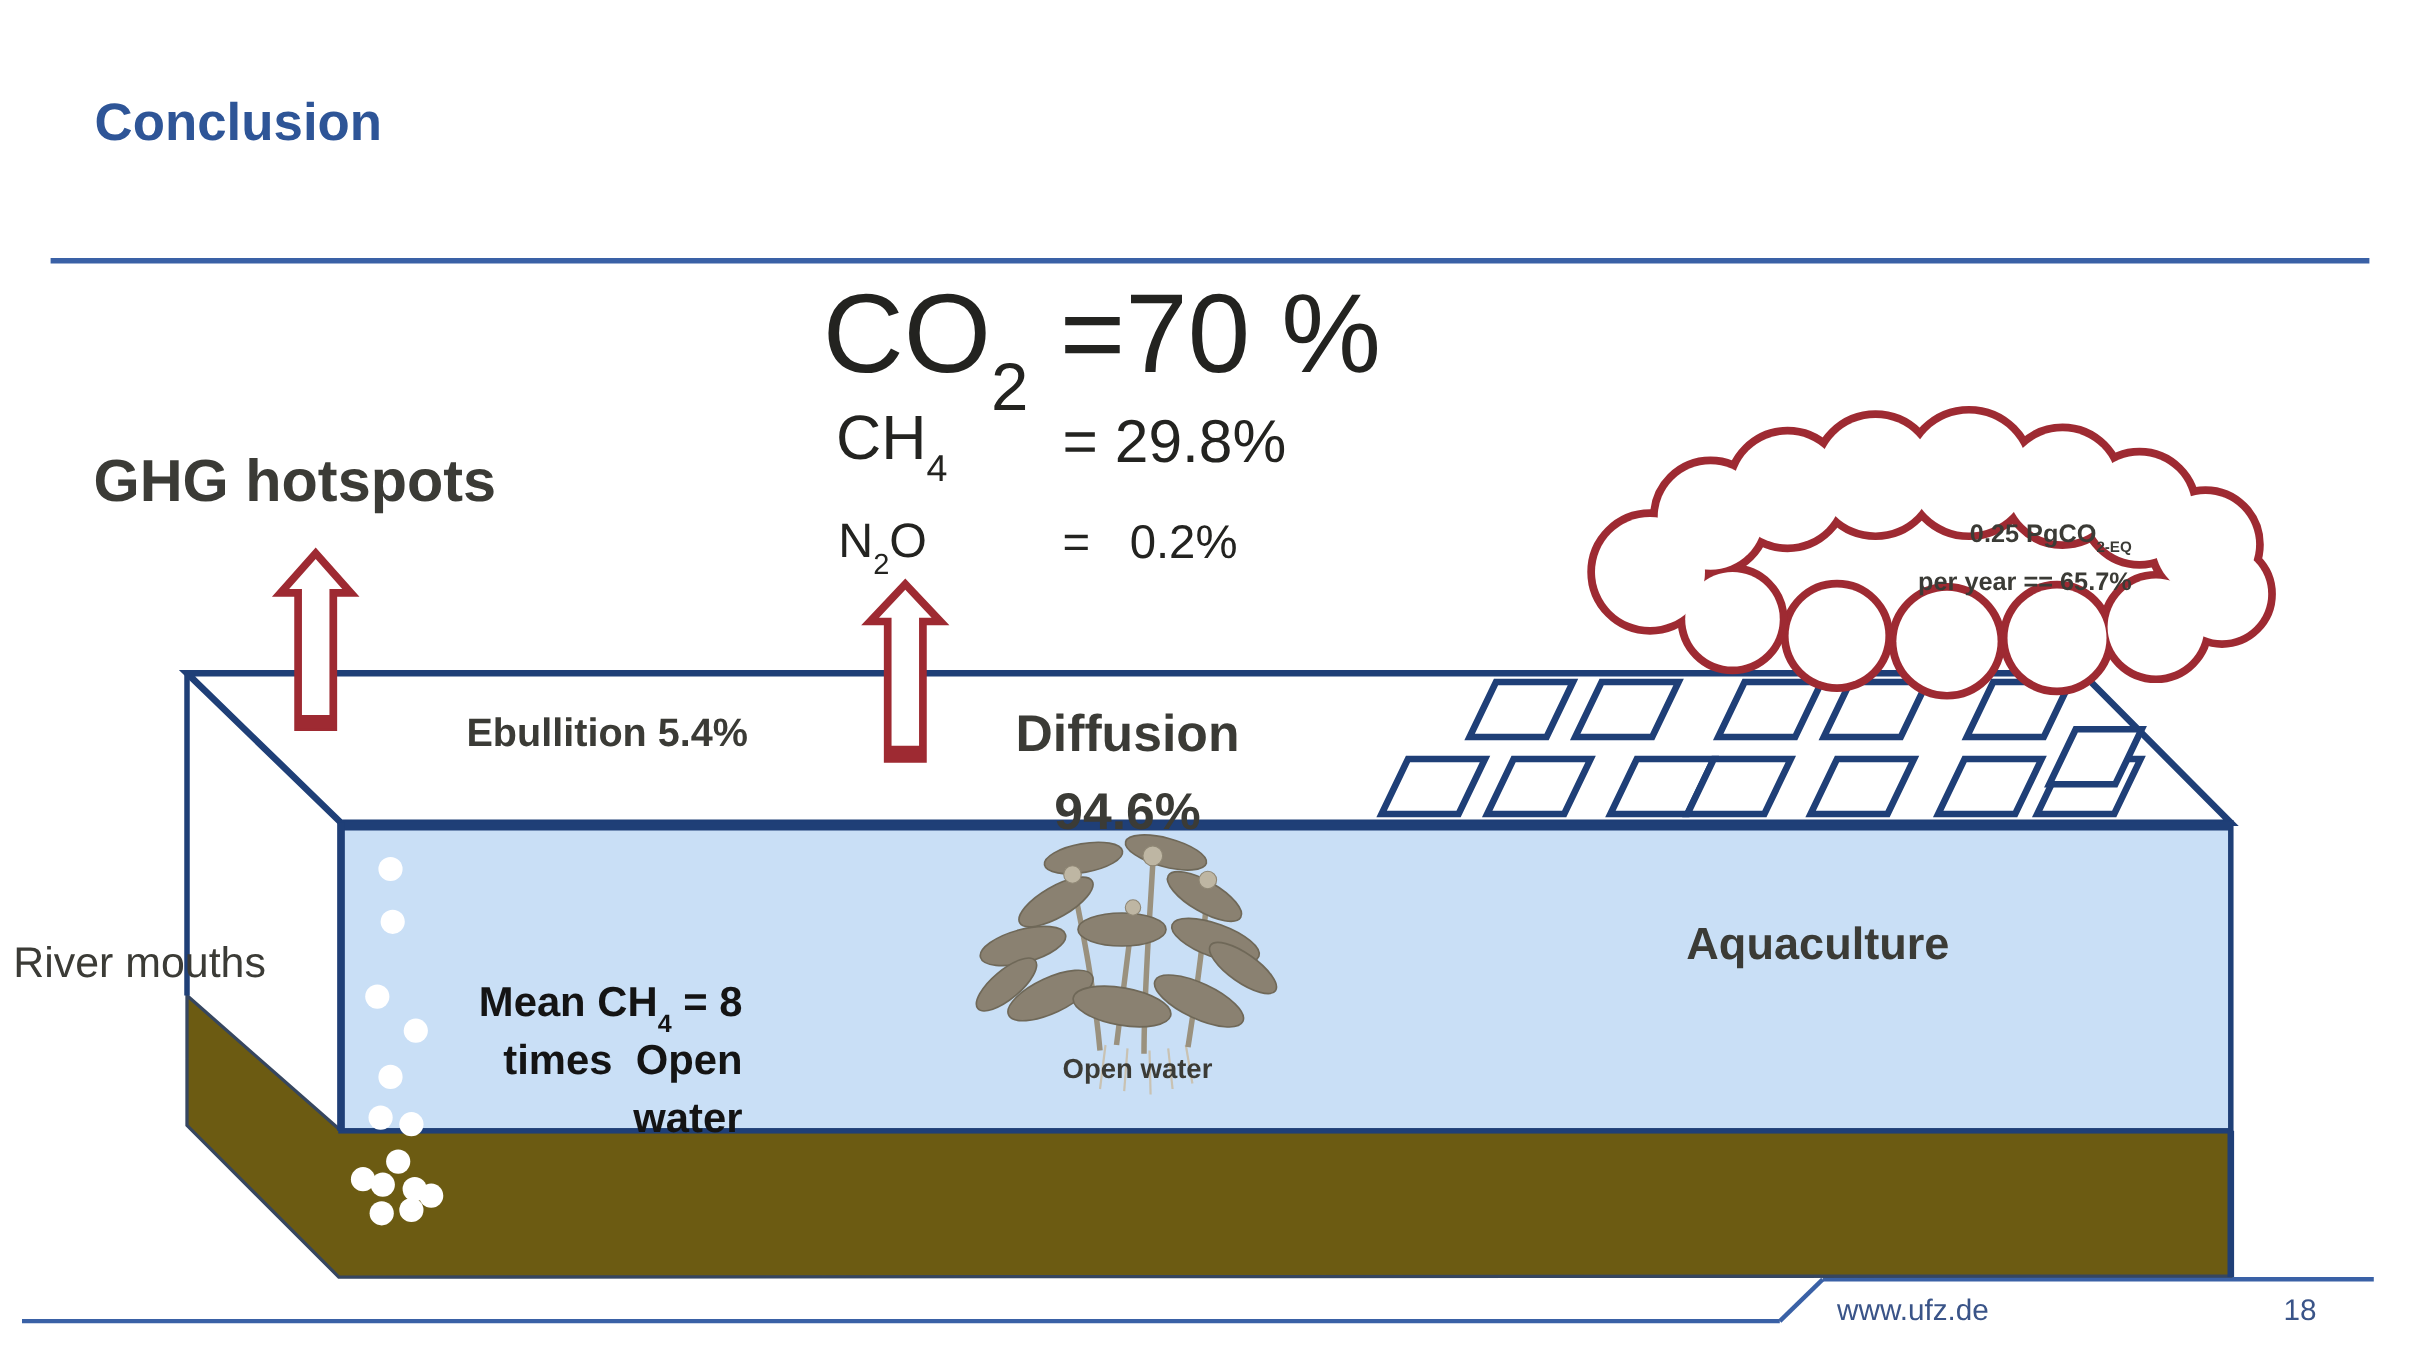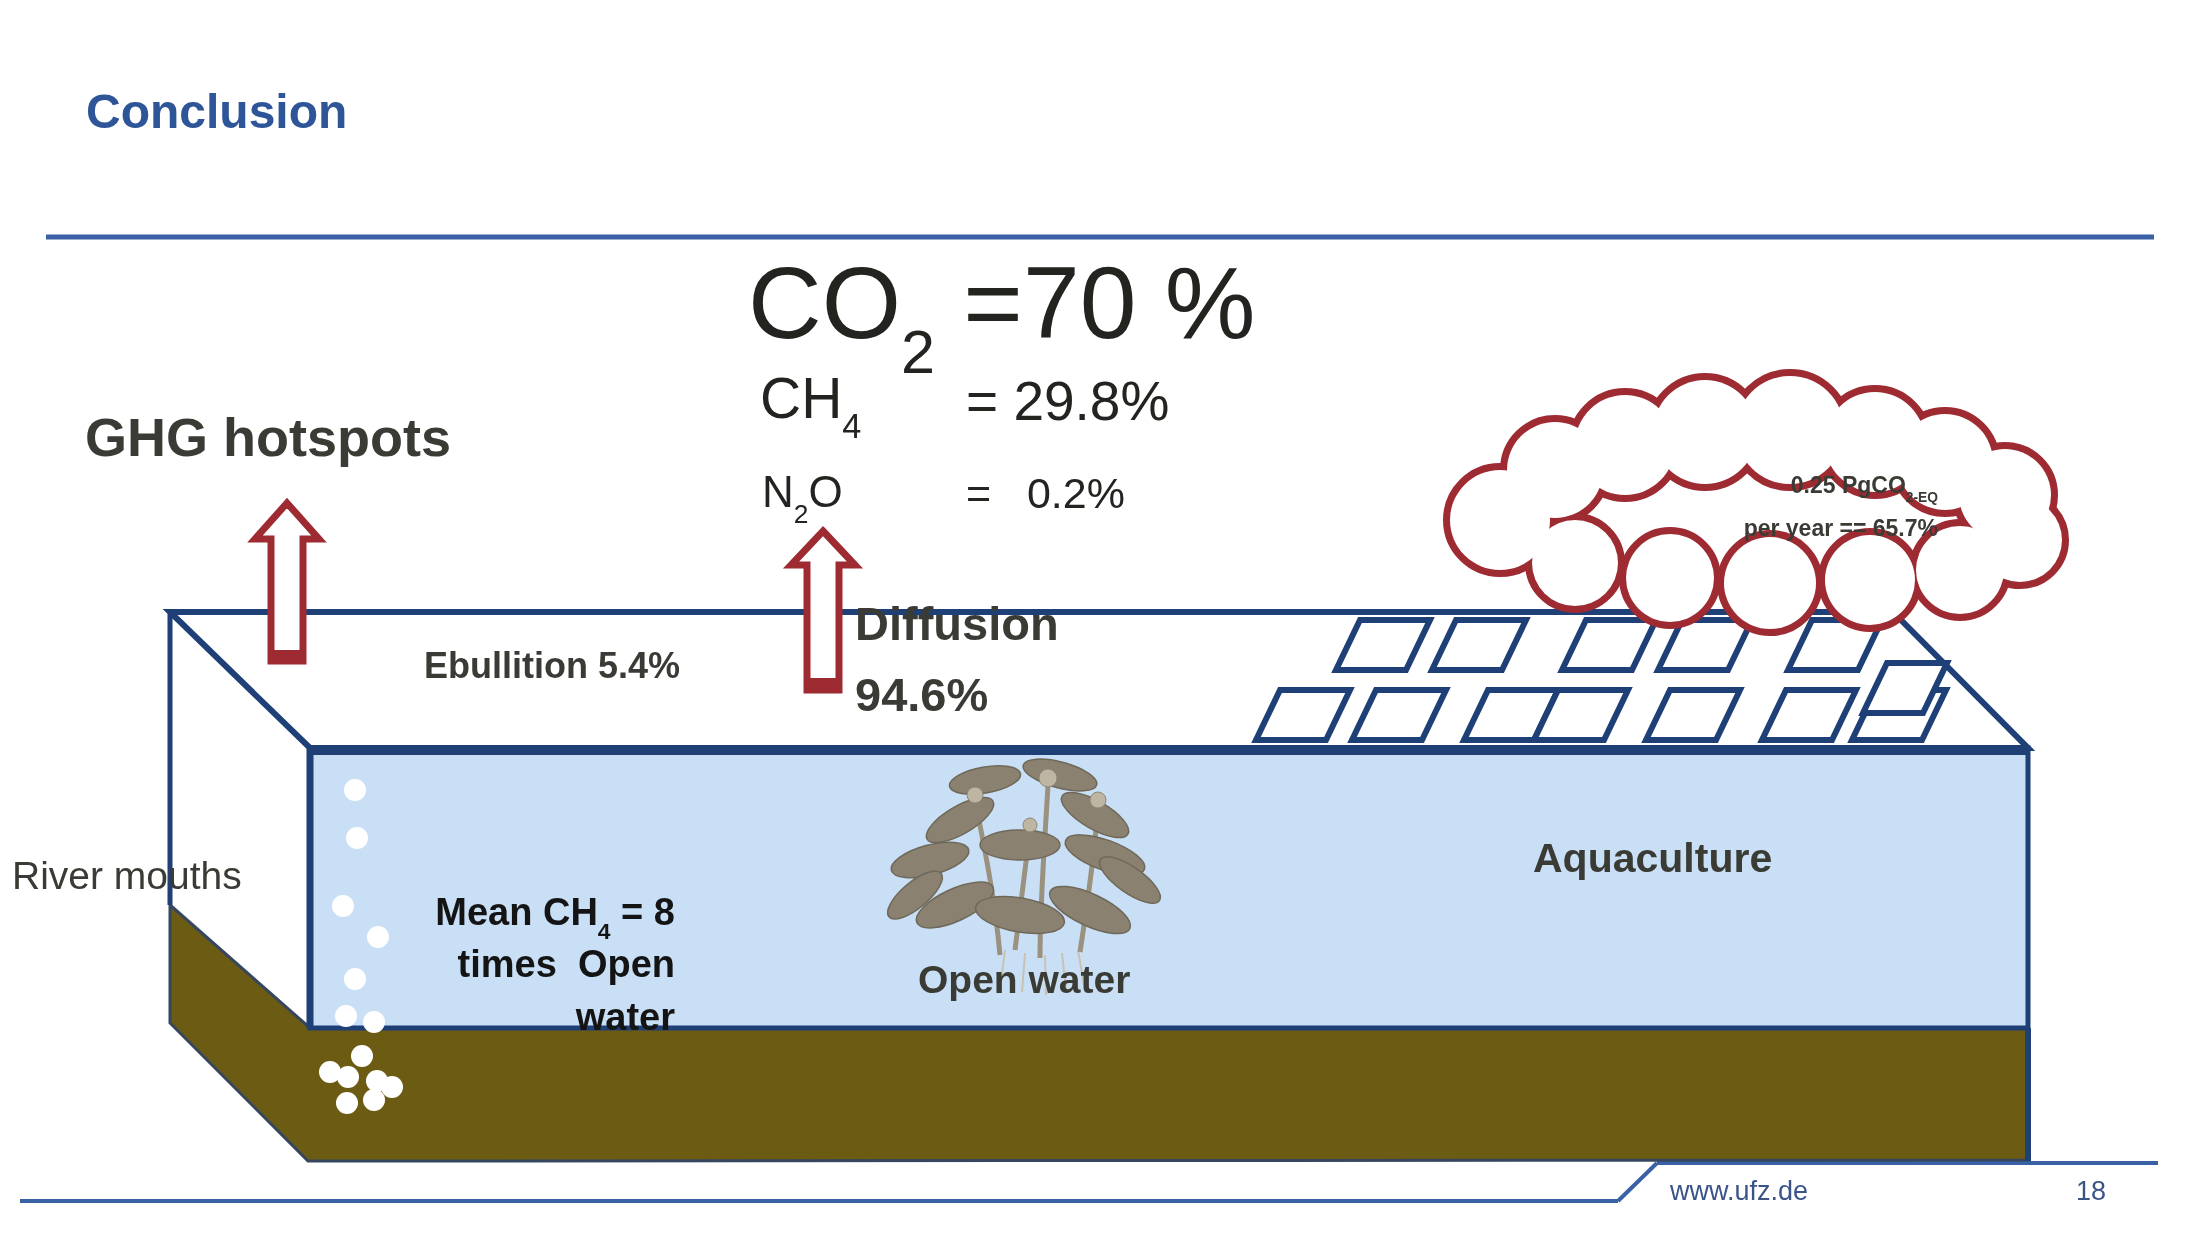--- a/index.html
+++ b/index.html
@@ -31,28 +31,28 @@
   .pre{white-space:pre;}
 
   .title{left:86px;top:88px;font-size:48px;font-weight:700;color:var(--titleBlue);}
   .co2-line{left:748px;top:252px;font-size:102px;color:#232320;}
   .ch4-formula{left:760px;top:370px;font-size:57px;color:#232320;}
   .ch4-value{left:966px;top:374px;font-size:55px;color:#232320;}
   .n2o-formula{left:762px;top:470px;font-size:44px;color:#232320;}
   .n2o-value{left:966px;top:472px;font-size:43px;color:#232320;}
   .ghg-hotspots{left:85px;top:410px;font-size:54px;font-weight:700;}
   .ebullition{left:424px;top:648px;font-size:36px;font-weight:700;}
-  .diffusion{left:855px;top:589px;width:340px;font-size:47px;
+  .diffusion{left:855px;top:632px;width:340px;text-align:center;font-size:47px;
              font-weight:700;line-height:1.5;}
   .cloud-text{left:1468px;top:464px;width:470px;text-align:right;font-size:23px;
               font-weight:700;line-height:1.85;}
   .river-mouths{left:12px;top:856px;font-size:39px;font-weight:400;}
   .mean-ch4{left:335px;top:886px;width:340px;text-align:right;font-size:38px;
             font-weight:700;line-height:1.38;color:#141414;}
-  .open-water{left:918px;top:960px;font-size:39px;font-weight:700;}
+  .open-water{left:966px;top:960px;font-size:25px;font-weight:700;}
   .aquaculture{left:1533px;top:838px;font-size:41px;font-weight:700;}
   .footer-url{left:1670px;top:1178px;font-size:27px;color:var(--footerBlue);}
   .page-num{left:2076px;top:1178px;font-size:27px;color:var(--footerBlue);}
 </style>
 </head>
 <body>
 
 <div class="slide">
 
   <svg class="canvas" viewBox="0 0 2200 1238">

